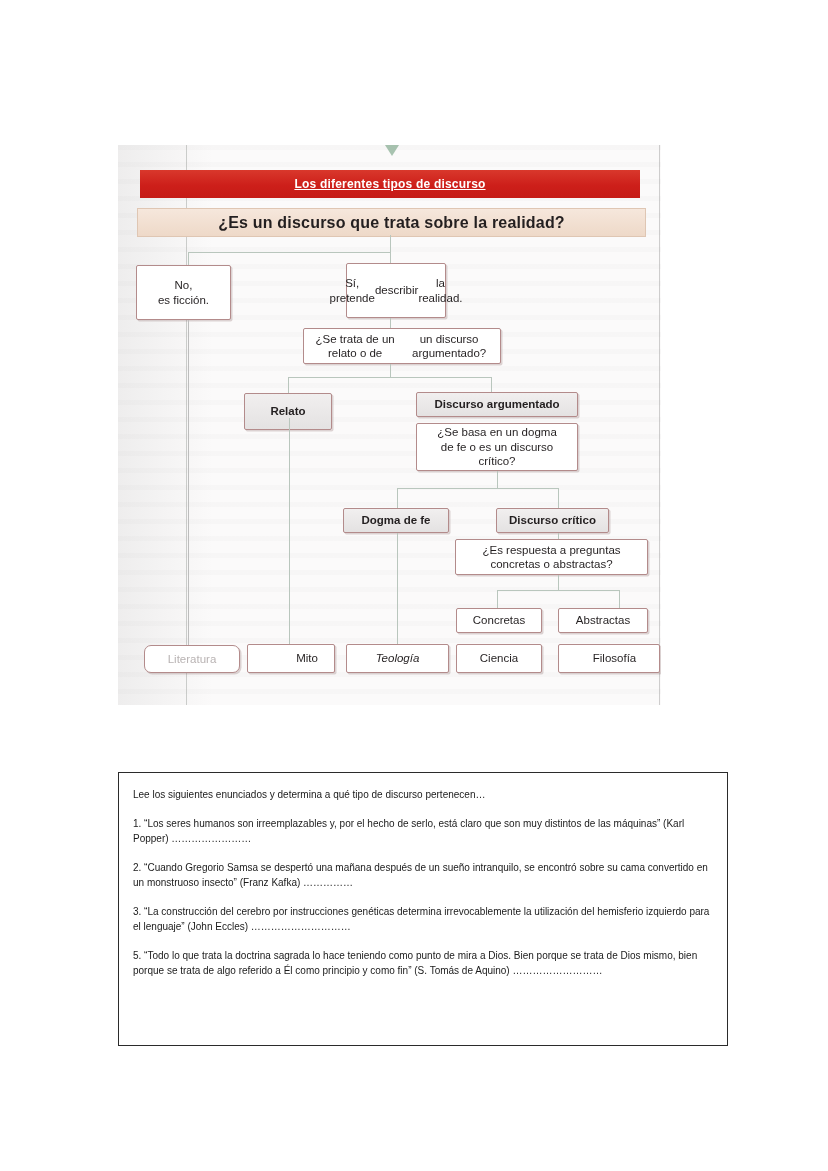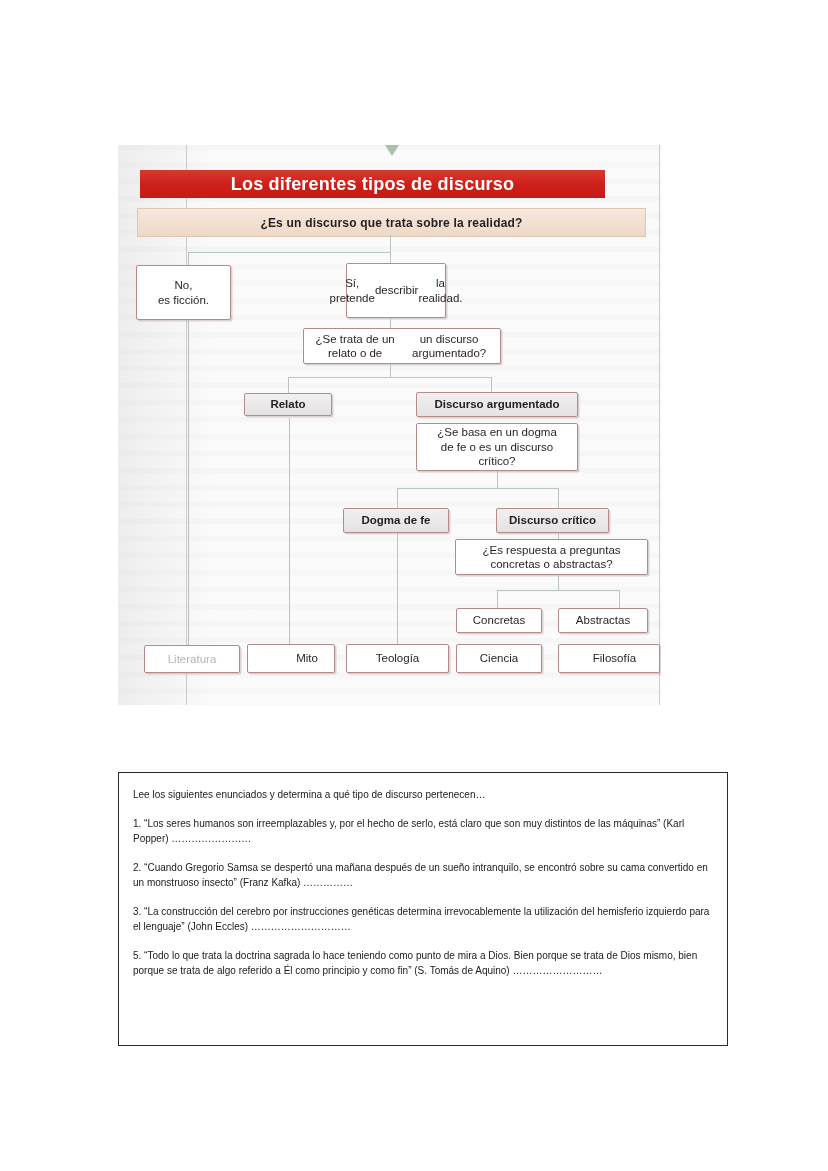--- a/index.html
+++ b/index.html
@@ -76,34 +76,35 @@
   .bar {
     position: absolute;
     display: flex;
     align-items: center;
     justify-content: center;
     font-weight: bold;
     letter-spacing: .2px;
   }
   #title-bar {
     left: 22px; top: 25px;
-    width: 465px; height: 28px;
+    width: 500px; height: 28px;
     background: #d2241f;
     background: linear-gradient(to bottom, #d9382c 0%, #cd1f1a 55%, #c51b16 100%);
     color: #ffffff;
-    font-size: 18px;
+    font-size: 12px;
+    text-decoration: underline;
   }
   #question-bar {
     left: 19px; top: 63px;
     width: 507px; height: 27px;
     background: #f0dccd;
     background: linear-gradient(to bottom, #f6e7dc 0%, #eed9c8 100%);
     border: 1px solid #dfc6b3;
     color: #231f20;
-    font-size: 12px;
+    font-size: 16px;
   }
 
   .node {
     position: absolute;
     box-sizing: border-box;
     display: flex;
     align-items: center;
     justify-content: center;
     text-align: center;
     background: #ffffff;
@@ -115,20 +116,21 @@
     padding: 2px 4px;
     box-shadow: 1.5px 1.5px 0 rgba(150,120,120,.30);
   }
   .node.shaded {
     background: #ebe9e9;
     background: linear-gradient(to bottom, #f1efef, #e4e2e2);
     font-weight: bold;
   }
   .node.faded {
     color: #b9b3b3;
+    border-radius: 7px;
   }
 
   
   .ln-v, .ln-h {
     position: absolute;
     background: #b9c6bd;
   }
   .ln-v { width: 1px; }
   .ln-h { height: 1px; }
   .ln-grey { background: #bdbdbd; }
@@ -193,21 +195,21 @@
   <div class="node" id="node-q-relato" style="left:185px; top:183px; width:198px; height:36px; flex-direction:row;">
     <span>¿Se trata de un relato o de</span>
     <span>un discurso argumentado?</span>
   </div>
 
   <div class="ln-v" style="left:272px; top:219px; height:13px;"></div>
   <div class="ln-h" style="left:170px; top:232px; width:203px;"></div>
   <div class="ln-v" style="left:170px; top:232px; height:16px;"></div>
   <div class="ln-v" style="left:373px; top:232px; height:16px;"></div>
 
-  <div class="node shaded" id="node-relato" style="left:126px; top:248px; width:88px; height:23px;">Relato</div>
+  <div class="node shaded" id="node-relato" style="left:126px; top:248px; width:88px; height:37px;">Relato</div>
 
   <div class="node shaded" id="node-discurso-argumentado" style="left:298px; top:247px; width:162px; height:25px;">Discurso argumentado</div>
 
   <div class="ln-v" style="left:171px; top:273px; height:227px;"></div>
 
   <div class="node" id="node-q-dogma" style="left:298px; top:278px; width:162px; height:48px; flex-direction:column;">
     <span>¿Se basa en un dogma</span>
     <span>de fe o es un discurso</span>
     <span>crítico?</span>
   </div>
@@ -236,21 +238,21 @@
   <div class="ln-v" style="left:501px; top:445px; height:18px;"></div>
 
   <div class="node" id="node-concretas" style="left:338px; top:463px; width:86px; height:25px;">Concretas</div>
 
   <div class="node" id="node-abstractas" style="left:440px; top:463px; width:90px; height:25px;">Abstractas</div>
 
   <div class="node faded" id="node-literatura" style="left:26px; top:500px; width:96px; height:28px;">Literatura</div>
 
   <div class="node" id="node-mito" style="left:129px; top:499px; width:88px; height:29px;padding-left:36px;">Mito</div>
 
-  <div class="node" id="node-teologia" style="left:228px; top:499px; width:103px; height:29px;">Teología</div>
+  <div class="node" id="node-teologia" style="left:228px; top:499px; width:103px; height:29px;font-style:italic;">Teología</div>
 
   <div class="node" id="node-ciencia" style="left:338px; top:499px; width:86px; height:29px;">Ciencia</div>
 
   <div class="node" id="node-filosofia" style="left:440px; top:499px; width:102px; height:29px;padding-left:15px;">Filosofía</div>
 
 </div>
 
 <div id="exercise-box">
   <p>Lee los siguientes enunciados y determina a qué tipo de discurso pertenecen…</p>
   <p>1. “Los seres humanos son irreemplazables y, por el hecho de serlo, está claro que son muy distintos de las máquinas” (Karl Popper) ……………………</p>

